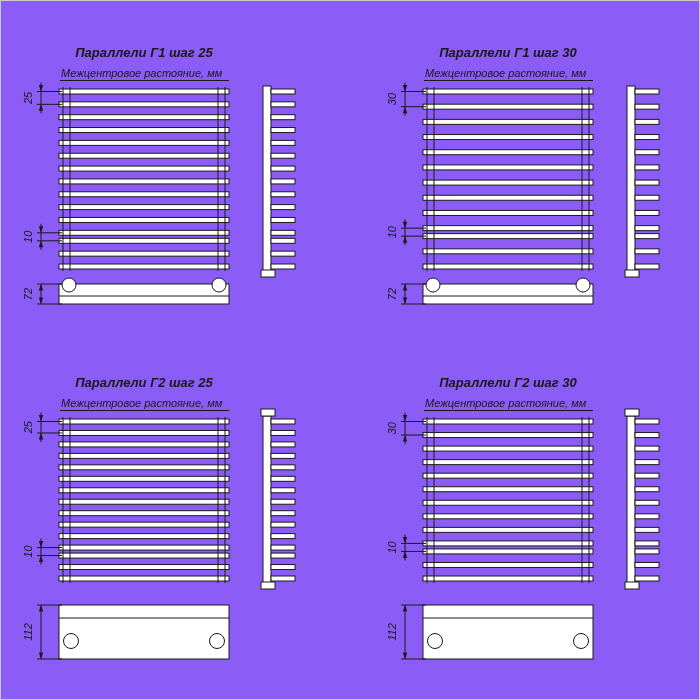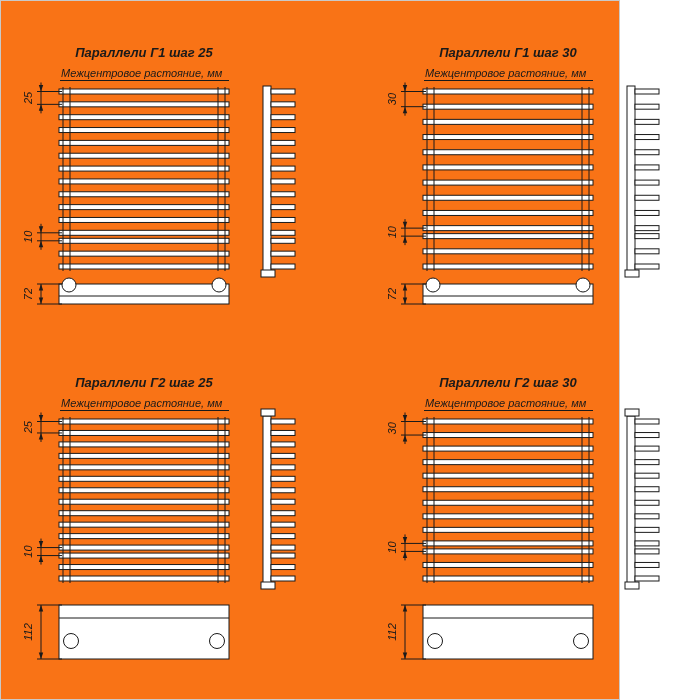--- a/index.html
+++ b/index.html
@@ -1,20 +1,20 @@
 <!DOCTYPE html>
 <html><head>
 <meta charset="utf-8">
 <style>
   html, body { margin: 0; padding: 0; background: #ffffff; }
   #sheet {
     position: relative;
-    width: 620px;
+    width: 700px;
     height: 700px;
-    background: #f97316;
+    background: #8b5cf6;
     border: 1px solid #c9c9c9;
     box-sizing: border-box;
     font-family: "Liberation Sans", sans-serif;
   }
   .panel { position: absolute; overflow: visible; }
   text { fill: #1a1a1a; font-family: "Liberation Sans", sans-serif; }
   .title { font-size: 13px; font-style: italic; font-weight: bold; }
   .subtitle { font-size: 11px; font-style: italic; }
   .dim { font-size: 11px; font-style: italic; text-anchor: middle; }
 </style>

